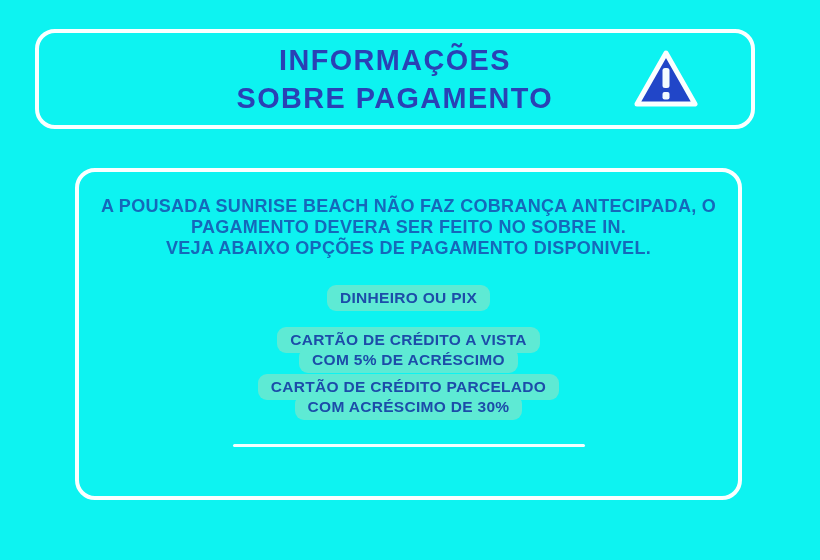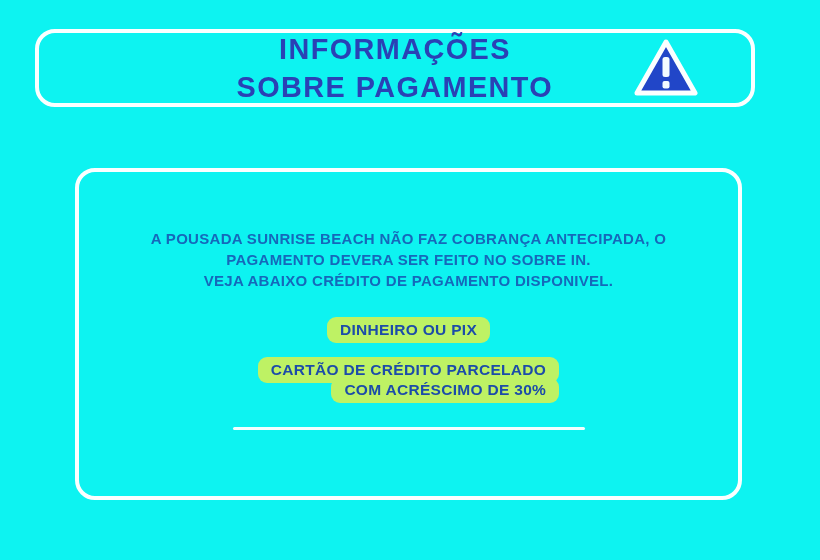--- a/index.html
+++ b/index.html
@@ -13,21 +13,21 @@
   .canvas {
     position: absolute;
     width: 820px; height: 560px;
     left: 0; top: 0;
   }
 
   
   .header-box {
     position: absolute;
     left: 35px; top: 29px;
-    width: 720px; height: 78px;
+    width: 720px; height: 100px;
     border: 4px solid #FBFFFF;
     border-radius: 20px;
     display: flex;
     align-items: center;
     justify-content: center;
   }
   .title {
     text-align: center;
     color: #2A41B5;
     font-weight: bold;
@@ -48,49 +48,49 @@
     position: absolute;
     left: 75px; top: 168px;
     width: 667px; height: 332px;
     border: 4px solid #FBFFFF;
     border-radius: 20px;
     display: flex;
     flex-direction: column;
     align-items: center;
   }
   .para {
-    margin-top: 56px;
+    margin-top: 24px;
     text-align: center;
     color: #1568BA;
     font-weight: bold;
-    font-size: 15px;
+    font-size: 18px;
     line-height: 21px;
     letter-spacing: 0.3px;
   }
   .pill {
     display: flex;
     flex-direction: column;
     align-items: center;
   }
   .pill-line {
-    background: #bef264;
+    background: #5eead4;
     color: #1C4CA9;
     font-weight: bold;
     font-size: 15.5px;
     letter-spacing: 0.3px;
     line-height: 18px;
     padding: 4px 13px;
     border-radius: 9px;
     white-space: nowrap;
     text-align: center;
   }
   .pill-line.fuse { margin-top: -5px; padding-top: 3px; }
   .pill-1 { margin-top: 26px; }
   .pill-2 { margin-top: 16px; }
-  .pill-3 { margin-top: 14px; align-items: flex-end; }
+  .pill-3 { margin-top: 1px; }
   .divider {
     margin-top: 24px;
     width: 352px; height: 3px;
     background: rgba(255,255,255,0.95);
     border-radius: 3px;
   }
 </style>
 </head>
 <body>
 
@@ -108,27 +108,31 @@
         <rect x="29.5" y="43" width="7" height="7.5" rx="2" fill="#F2FBFF"></rect>
       </svg>
     </div>
   </div>
 
   <div class="main-box">
 
     <div class="para">
       <div>A POUSADA SUNRISE BEACH NÃO FAZ COBRANÇA ANTECIPADA, O</div>
       <div>PAGAMENTO DEVERA SER FEITO NO SOBRE IN.</div>
-      <div>VEJA ABAIXO CRÉDITO DE PAGAMENTO DISPONIVEL.</div>
+      <div>VEJA ABAIXO OPÇÕES DE PAGAMENTO DISPONIVEL.</div>
     </div>
 
     <div class="pill pill-1">
       <div class="pill-line">DINHEIRO OU PIX</div>
     </div>
 
+    <div class="pill pill-2">
+      <div class="pill-line">CARTÃO DE CRÉDITO A VISTA</div>
+      <div class="pill-line fuse">COM 5% DE ACRÉSCIMO</div>
+    </div>
 
     <div class="pill pill-3">
       <div class="pill-line">CARTÃO DE CRÉDITO PARCELADO</div>
       <div class="pill-line fuse">COM ACRÉSCIMO DE 30%</div>
     </div>
 
     <div class="divider"></div>
 
   </div>
 

